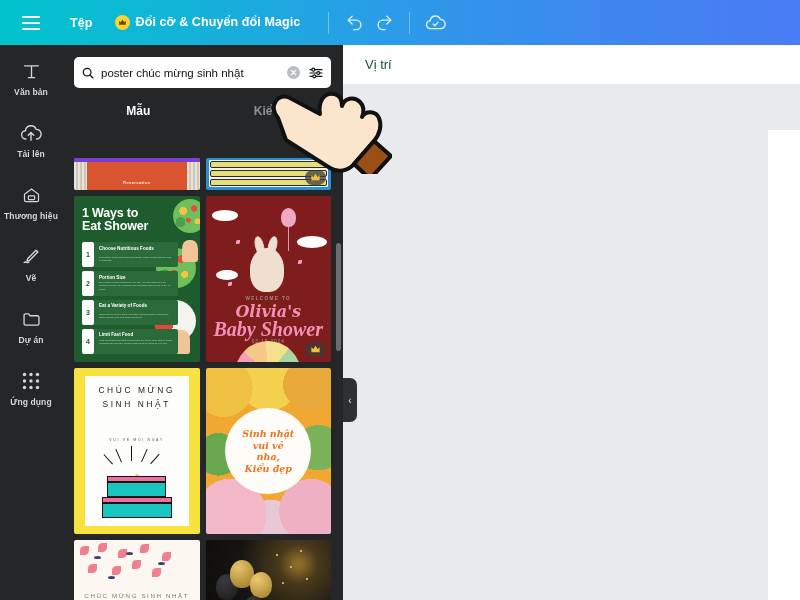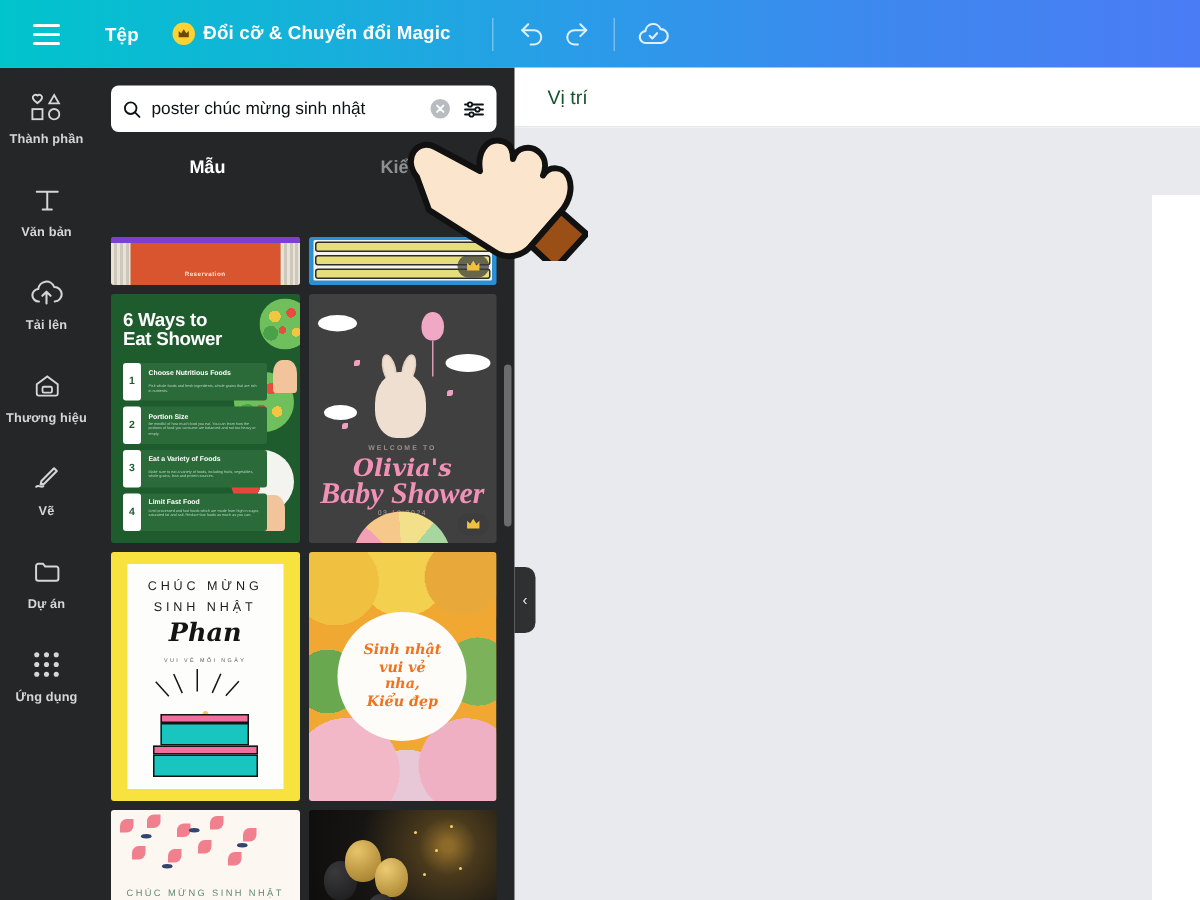--- a/index.html
+++ b/index.html
@@ -127,21 +127,21 @@
      radial-gradient(circle at 62% 28%,#e84c3d 0 10%,transparent 10%),
      radial-gradient(circle at 45% 62%,#e84c3d 0 9%,transparent 9%),
      radial-gradient(circle at 72% 66%,#f5c542 0 9%,transparent 9%),
      radial-gradient(circle at 22% 68%,#4aa14a 0 14%,transparent 14%),
      #6fbf5c; }
   .t-green .melon{ background:
      conic-gradient(from 200deg at 50% 50%,#e8453c 0 60deg,transparent 60deg),
      #f3f3ef; }
   .t-green .hand{ position:absolute; background:#f2c49b; border-radius:40% 40% 12% 12%; }
 
-  .t-baby{ background:#404040; position:relative; overflow:hidden; }
+  .t-baby{ background:#7f1d1d; position:relative; overflow:hidden; }
   .t-baby .cloud{ position:absolute; background:#fff; border-radius:50%; }
   .t-baby .balloon{ position:absolute; width:15px; height:19px; border-radius:50% 50% 45% 45%;
     background:#f0a8c4; }
   .t-baby .bstring{ position:absolute; width:1px; background:#d99ab4; }
   .t-baby .bunny{ position:absolute; left:44px; top:52px; width:34px; height:44px;
     background:#efdfd0; border-radius:48% 48% 42% 42%; }
   .t-baby .ear{ position:absolute; width:9px; height:20px; background:#efdfd0;
     border-radius:50%; border:1px solid #e3cdbb; }
   .t-baby .wel{ position:absolute; top:100px; left:0; right:0; text-align:center;
     font-size:4.6px; letter-spacing:1.4px; color:#9a8d86; font-weight:bold; }
@@ -283,31 +283,20 @@
     <svg width="21" height="21" viewBox="0 0 24 24" fill="none" stroke="#ffffff" stroke-width="1.6" stroke-linecap="round" stroke-linejoin="round">
       <path d="M6.5 19A4.5 4.5 0 0 1 6 10a6 6 0 0 1 11.6-1.5A4 4 0 0 1 18 19H6.5z"></path>
       <path d="M9.3 13.6l2 2 3.6-4"></path>
     </svg>
   </div>
 </div>
 
 <div class="rail">
 
 
-  <div class="rail-item">
-    <span class="ri-icon">
-      <svg width="23" height="21" viewBox="0 0 26 22" fill="none" stroke="#d6d6d8" stroke-width="1.4">
-        <path d="M5.6 2.2c-1.6-1.4-4 .2-3.4 2.1.5 1.6 3.4 3.6 3.4 3.6s2.9-2 3.4-3.6c.6-1.9-1.8-3.5-3.4-2.1z"></path>
-        <path d="M18.2 1.8l3.6 6.3h-7.2l3.6-6.3z"></path>
-        <rect x="1.8" y="12.4" width="7.6" height="7.6"></rect>
-        <circle cx="18.2" cy="16.2" r="3.9"></circle>
-      </svg>
-    </span>
-    <span class="ri-label">Thành phần</span>
-  </div>
 
   <div class="rail-item">
     <span class="ri-icon">
       <svg width="21" height="21" viewBox="0 0 24 24" fill="none" stroke="#d6d6d8" stroke-width="1.5" stroke-linecap="round">
         <path d="M4 5.5h16M12 5.5V19M8.5 19h7"></path>
       </svg>
     </span>
     <span class="ri-label">Văn bản</span>
   </div>
 
@@ -416,21 +405,21 @@
           <div class="bl-row r3"></div>
         <div class="crown-badge">
           <svg viewBox="0 0 24 24">
               <path d="M3 7l4.5 4L12 4l4.5 7L21 7v11H3V7z" fill="#f0c040"></path>
             </svg>
         </div>
       </div>
 
       <div class="thumb h-full t-green">
         <div class="gh">
-          <div>6 Ways to</div>
+          <div>1 Ways to</div>
           <div>Eat Shower</div>
         </div>
         <div class="plate salad" style="width:34px;height:34px;right:-7px;top:3px;"></div>
         <div class="plate salad" style="width:40px;height:40px;right:4px;top:52px;"></div>
         <div class="plate melon" style="width:42px;height:42px;right:4px;top:104px;"></div>
         <div class="hand" style="width:16px;height:22px;right:2px;top:44px;"></div>
         <div class="hand" style="width:18px;height:24px;right:10px;top:134px;"></div>
 
         <div class="grow" style="top:46px;"></div>
         <div class="gnum" style="top:46px;">1</div>
@@ -474,21 +463,20 @@
           <svg viewBox="0 0 24 24">
               <path d="M3 7l4.5 4L12 4l4.5 7L21 7v11H3V7z" fill="#f0c040"></path>
             </svg>
         </div>
       </div>
 
       <div class="thumb h-full t-chuc">
         <div class="cw"></div>
         <div class="cl1">CHÚC MỪNG</div>
         <div class="cl2">SINH NHẬT</div>
-        <div class="cname">Phan</div>
         <div class="csub">VUI VẺ MỖI NGÀY</div>
         <div class="ray" style="left:38px;bottom:70px;height:13px;transform:rotate(-42deg);"></div>
         <div class="ray" style="left:47px;bottom:72px;height:14px;transform:rotate(-24deg);"></div>
         <div class="ray" style="left:57px;bottom:73px;height:15px;"></div>
         <div class="ray" style="left:67px;bottom:72px;height:14px;transform:rotate(24deg);"></div>
         <div class="ray" style="left:76px;bottom:70px;height:13px;transform:rotate(42deg);"></div>
         <div class="flame"></div>
         <div class="candle"></div>
         <div class="cake">
           <div class="layer l2 ice" style="width:84%;margin:0 auto;"></div>

